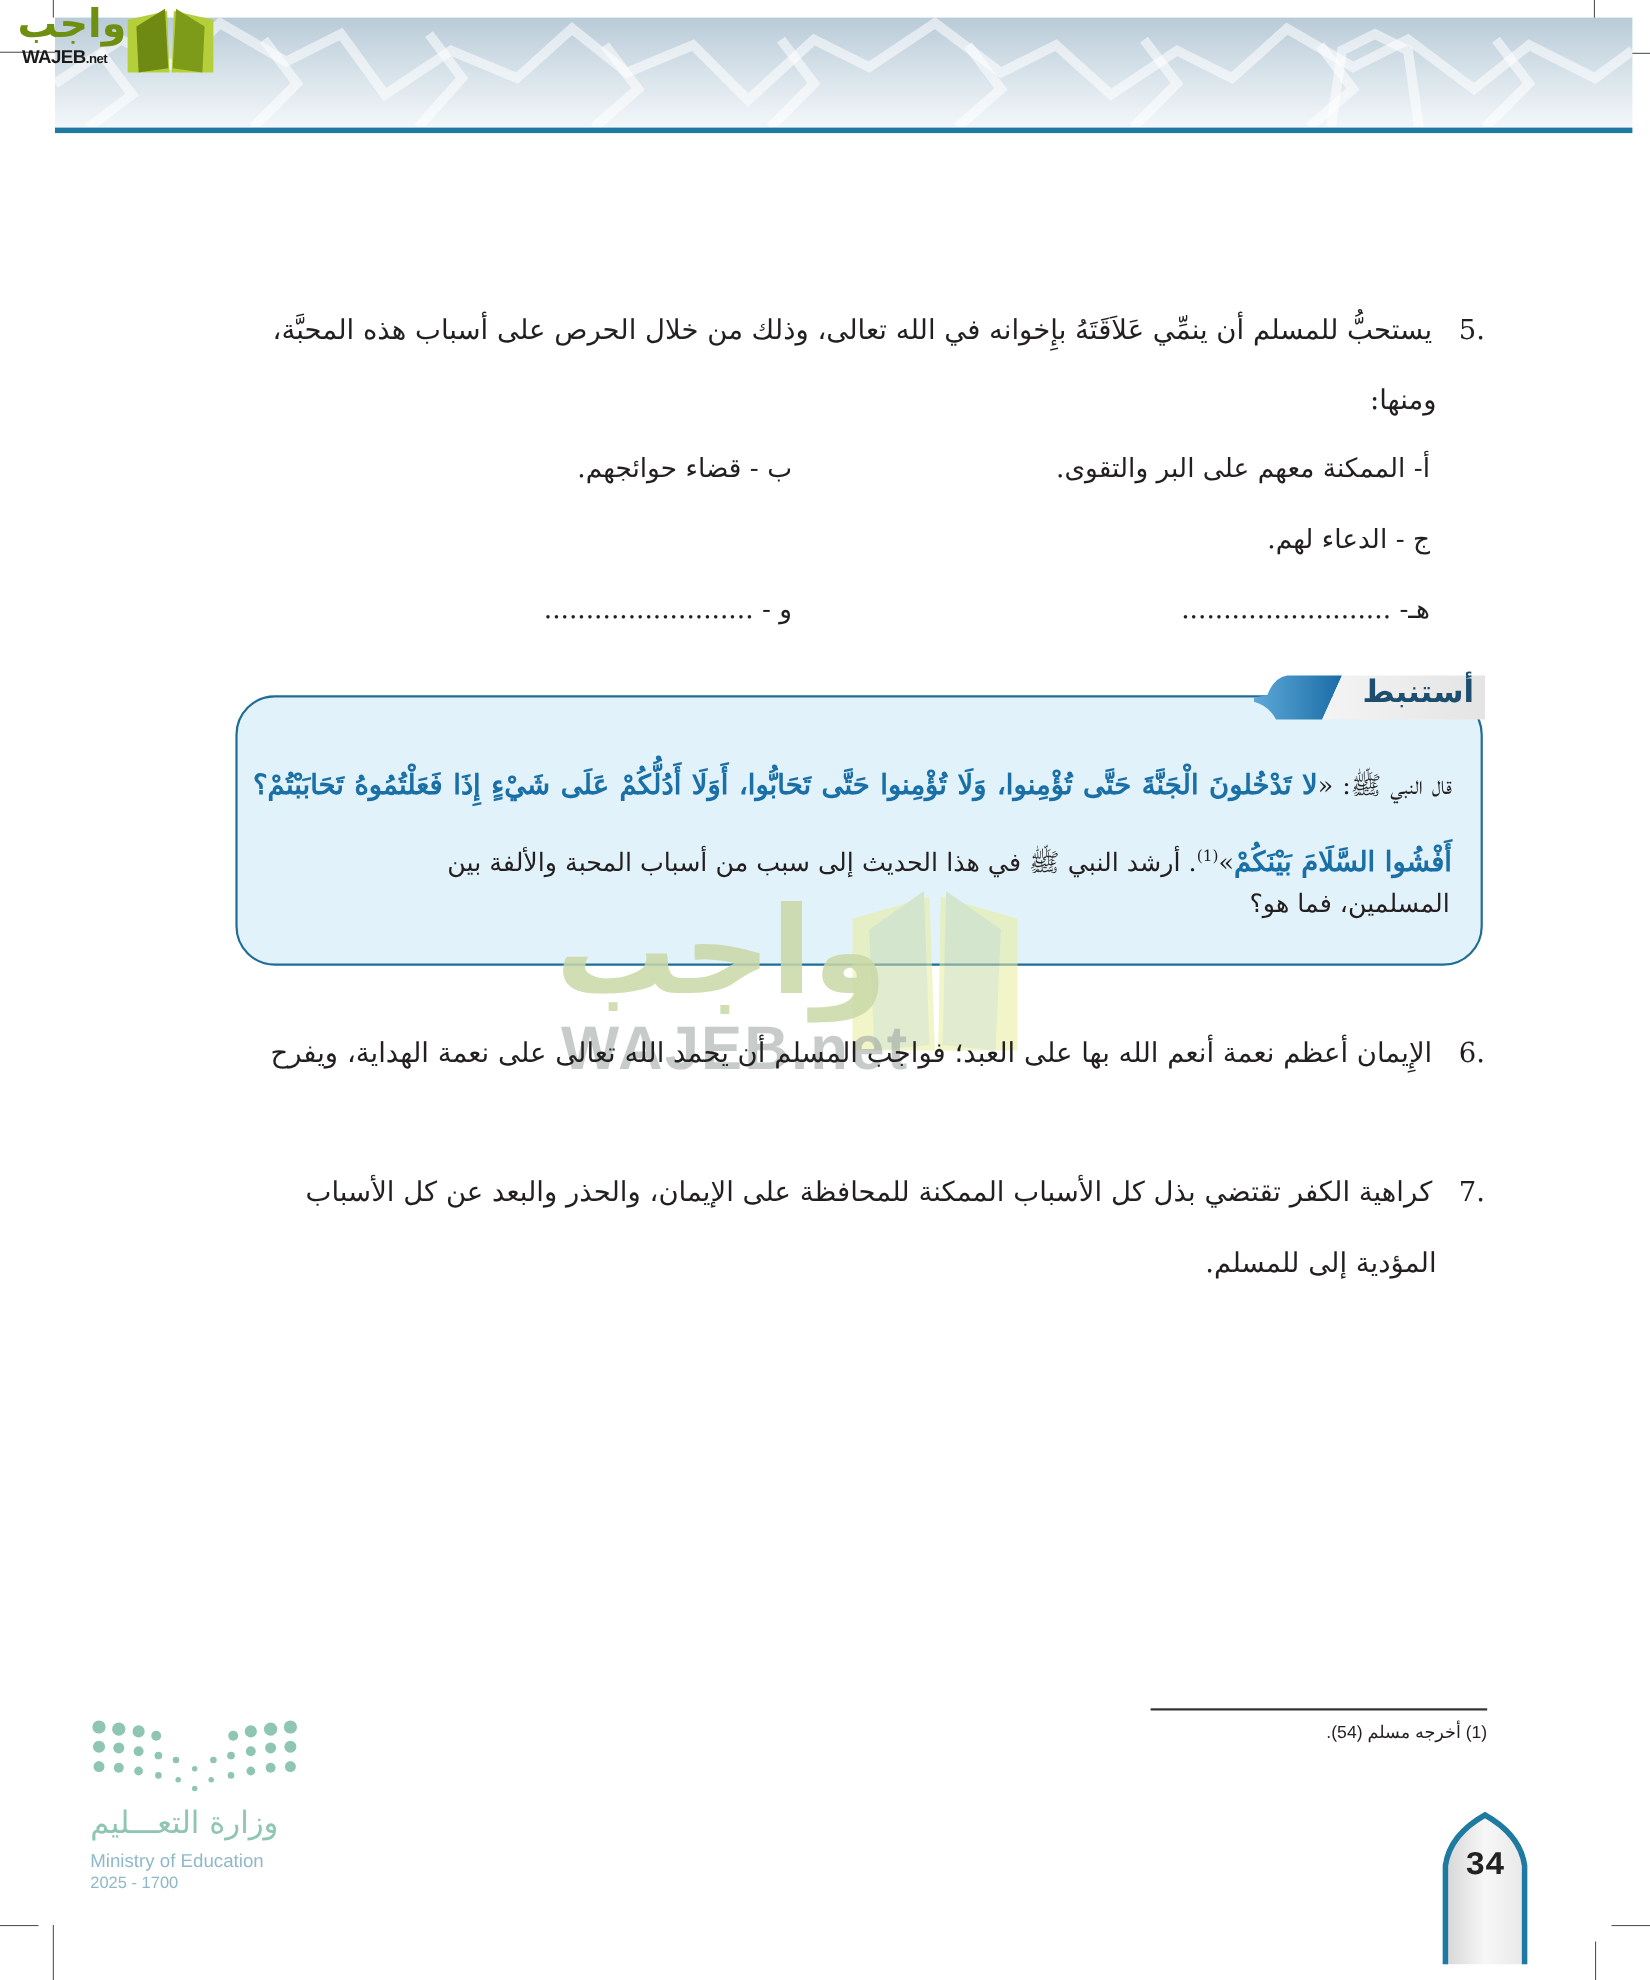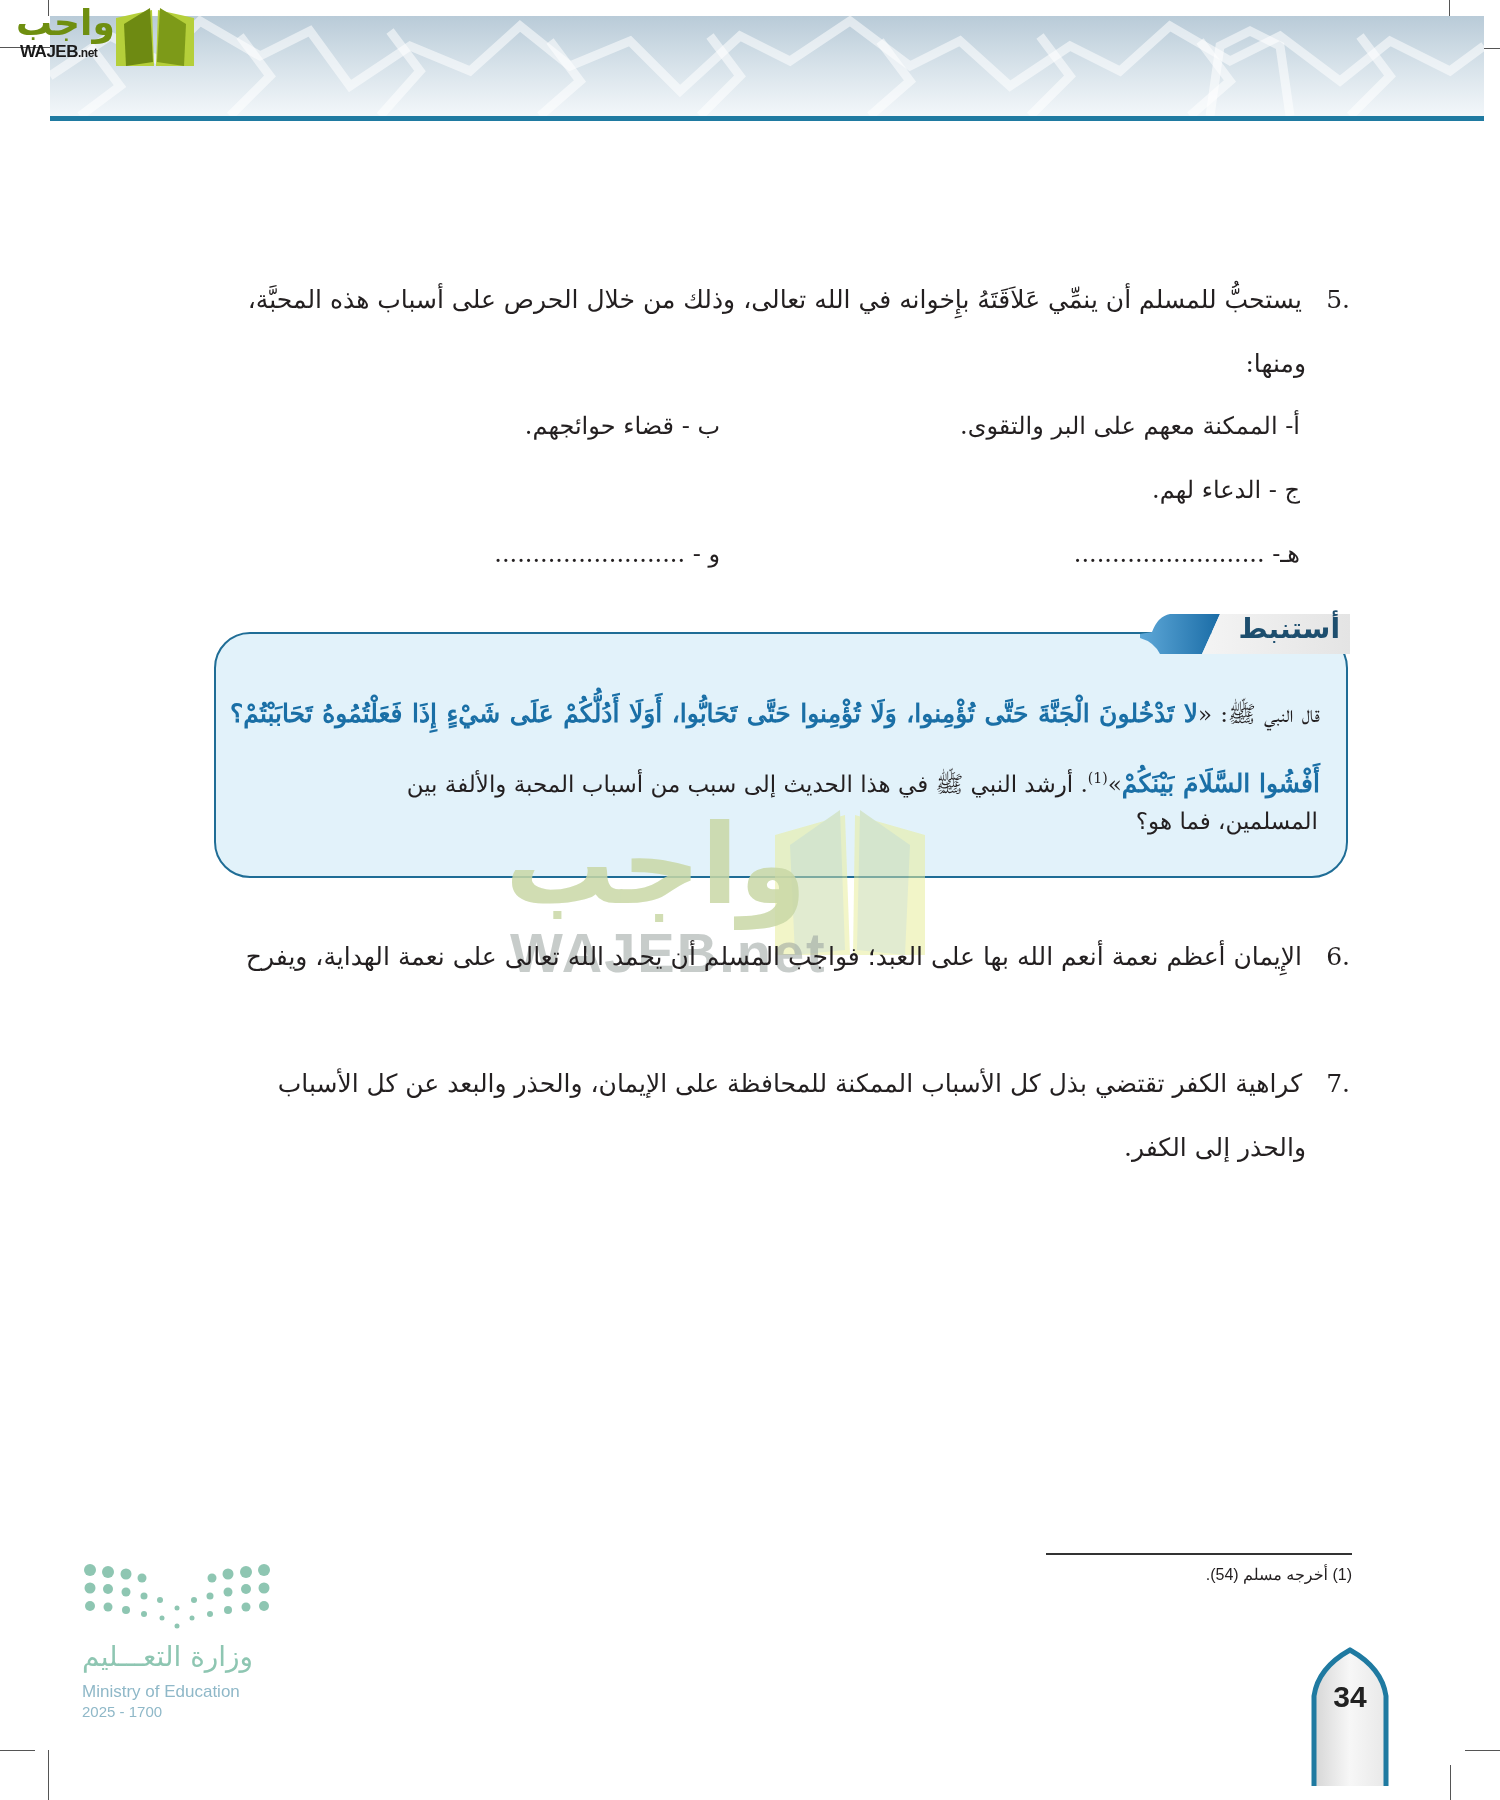--- a/index.html
+++ b/index.html
@@ -97,21 +97,21 @@
     font-size: 17px; color: #8fb8c8;
   }
   .moe-year {
     position: absolute; left: 82px; top: 1703px; font-family: "Liberation Sans", sans-serif;
     font-size: 15px; color: #8fb8c8;
   }
   
   .page-tab { position: absolute; left: 1310px; top: 1646px; }
   .page-num {
     position: absolute; left: 1310px; top: 1680px; width: 80px; text-align: center;
-    font-family: Liberation Sans, sans-serif; font-weight: bold; font-size: 30px; color: #222;
+    font-family: Liberation Mono, monospace; font-weight: bold; font-size: 30px; color: #222;
   }
 </style>
 </head>
 <body>
 
 <div class="crop-mark" style="left:48px;top:0;width:1px;height:16px;"></div>
 <div class="crop-mark" style="left:0;top:47px;width:50px;height:1px;"></div>
 <div class="crop-mark" style="left:1449px;top:0;width:1px;height:34px;"></div>
 <div class="crop-mark" style="left:1465px;top:48px;width:35px;height:1px;"></div>
 <div class="crop-mark" style="left:48px;top:1750px;width:1px;height:50px;"></div>
@@ -190,21 +190,21 @@
 </svg>
 <div class="wm-ar">واجب</div>
 <div class="wm-en">WAJEB.net</div>
 
 <div class="para rtl" style="top:925px; width:1160px;">
   <div><span class="num">.6</span> <span>الإِيمان أعظم نعمة أنعم الله بها على العبد؛ فواجب المسلم أن يحمد الله تعالى على نعمة الهداية، ويفرح</span></div>
 </div>
 
 <div class="para rtl" style="top:1052px; width:1160px;">
   <div><span class="num">.7</span> <span>كراهية الكفر تقتضي بذل كل الأسباب الممكنة للمحافظة على الإيمان، والحذر والبعد عن كل الأسباب</span></div>
-  <div style="padding-right:44px;">والحذر إلى الكفر.</div>
+  <div style="padding-right:44px;">المؤدية إلى للمسلم.</div>
 </div>
 
 <div class="fn-rule"></div>
 <div class="fn-text">(1) أخرجه مسلم (54).</div>
 
 <svg class="moe" width="190" height="76" viewBox="0 0 190 76">
   <g fill="#8ec6b2">
     <circle cx="8" cy="8" r="6"></circle>
       <circle cx="26" cy="10" r="6"></circle>
       <circle cx="44" cy="12" r="5.5"></circle>

